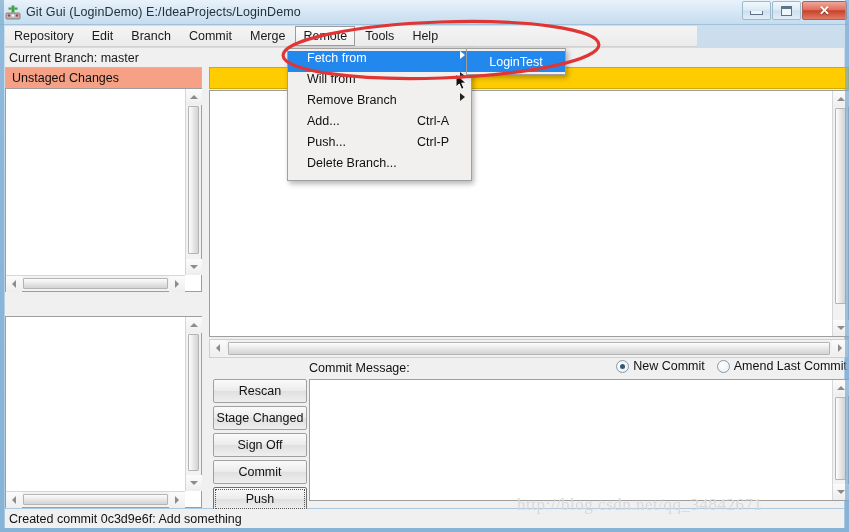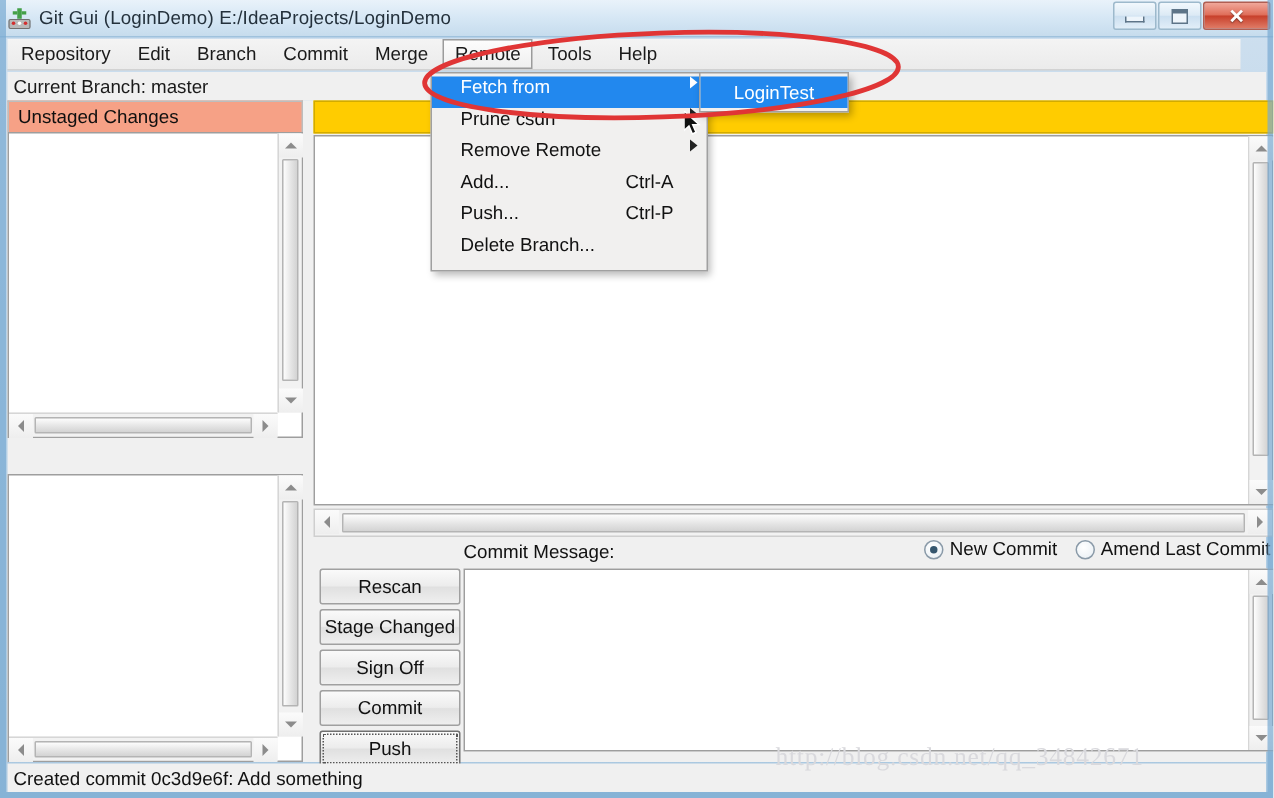--- a/index.html
+++ b/index.html
@@ -96,21 +96,21 @@
     font-weight: bold;
     line-height: 1;
     text-shadow: 0 1px 1px rgba(0,0,0,0.45);
     font-family: "Liberation Sans", sans-serif;
   }
 
   
   .menubar {
     position: absolute;
     left: 5px; top: 26px;
-    width: 822px;
+    width: 692px;
     height: 21px;
     background: linear-gradient(180deg,#f4f4f4 0%,#ebebeb 100%);
     border-bottom: 1px solid #d2d2d2;
     display: flex;
     align-items: center;
     box-sizing: border-box;
   }
   .menu-item {
     font-size: 12.5px;
     color: #1a1a1a;
@@ -604,25 +604,25 @@
   </div>
 
   <div class="watermark">http://blog.csdn.net/qq_34842671</div>
 
   <div class="dropdown">
     <div class="dd-item highlight">
       <span>Fetch from</span>
       <span class="dd-sub"></span>
     </div>
     <div class="dd-item">
-      <span>Prune csdn</span>
+      <span>Will from</span>
       <span class="dd-sub"></span>
     </div>
     <div class="dd-item">
-      <span>Remove Remote</span>
+      <span>Remove Branch</span>
       <span class="dd-sub"></span>
     </div>
     <div class="dd-item">
       <span>Add...</span>
       <span class="dd-accel">Ctrl-A</span>
     </div>
     <div class="dd-item">
       <span>Push...</span>
       <span class="dd-accel">Ctrl-P</span>
     </div>

